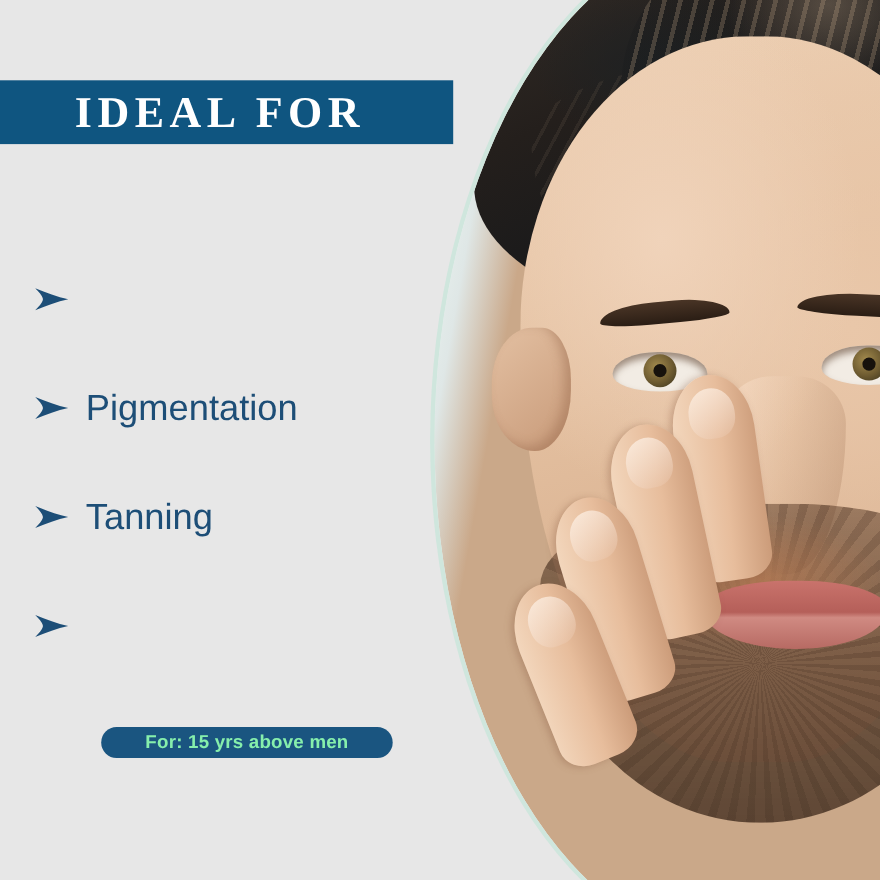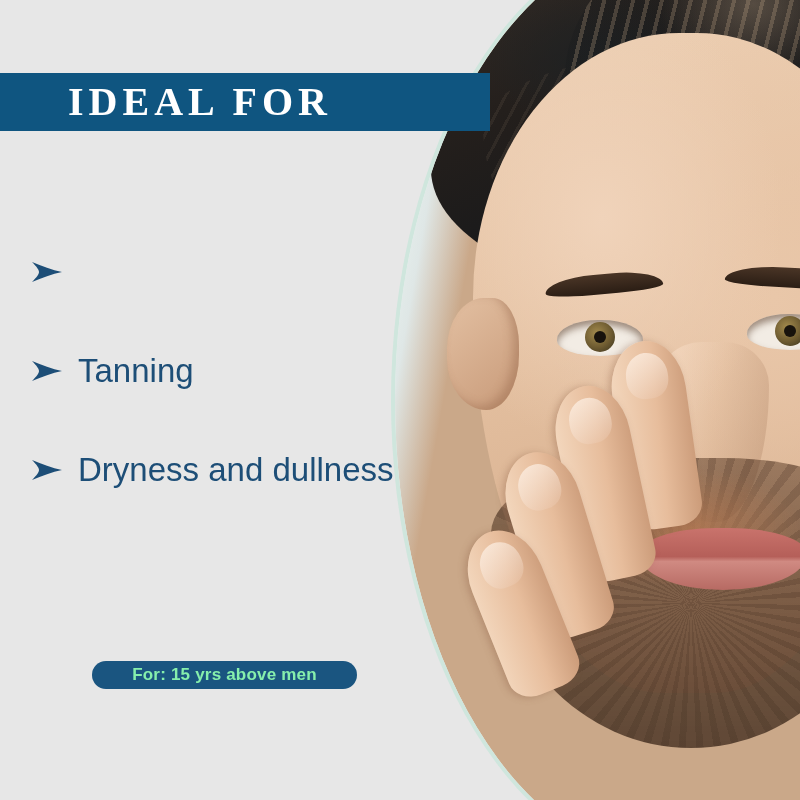--- a/index.html
+++ b/index.html
@@ -205,21 +205,21 @@
     height: 46px;
     border-radius: 50% 50% 42% 42%;
     background: linear-gradient(160deg, rgba(255,244,234,0.75), rgba(233,196,170,0.35));
   }
 
   
   .banner {
     position: absolute;
     left: 0;
     top: 73px;
-    width: 490px;
+    width: 412px;
     height: 58px;
     background: #0f5580;
     display: flex;
     align-items: center;
   }
   .banner-title {
     color: #ffffff;
     font-family: "Liberation Serif", "DejaVu Serif", serif;
     font-weight: bold;
     font-size: 40px;
@@ -325,27 +325,34 @@
           <path d="M2 3 C12 7, 22 11, 32 13 C22 15, 12 19, 2 23 C7 18, 9 15, 9 13 C9 11, 7 8, 2 3 Z" fill="#1d4e77"></path>
         </svg>
       </span>
     </li>
     <li class="benefit-item">
       <span class="arrow-icon">
         <svg viewBox="0 0 34 26" width="34" height="26" aria-hidden="true">
           <path d="M2 3 C12 7, 22 11, 32 13 C22 15, 12 19, 2 23 C7 18, 9 15, 9 13 C9 11, 7 8, 2 3 Z" fill="#1d4e77"></path>
         </svg>
       </span>
+      <span class="benefit-label">Pigmentation</span>
+    </li>
+    <li class="benefit-item">
+      <span class="arrow-icon">
+        <svg viewBox="0 0 34 26" width="34" height="26" aria-hidden="true">
+          <path d="M2 3 C12 7, 22 11, 32 13 C22 15, 12 19, 2 23 C7 18, 9 15, 9 13 C9 11, 7 8, 2 3 Z" fill="#1d4e77"></path>
+        </svg>
+      </span>
       <span class="benefit-label">Tanning</span>
     </li>
     <li class="benefit-item">
       <span class="arrow-icon">
         <svg viewBox="0 0 34 26" width="34" height="26" aria-hidden="true">
           <path d="M2 3 C12 7, 22 11, 32 13 C22 15, 12 19, 2 23 C7 18, 9 15, 9 13 C9 11, 7 8, 2 3 Z" fill="#1d4e77"></path>
         </svg>
       </span>
-      <span class="benefit-label">Dryness and dullness</span>
     </li>
   </ul>
 
   <div class="age-badge">For: 15 yrs above men</div>
 
 </div>
 
 </body></html>

